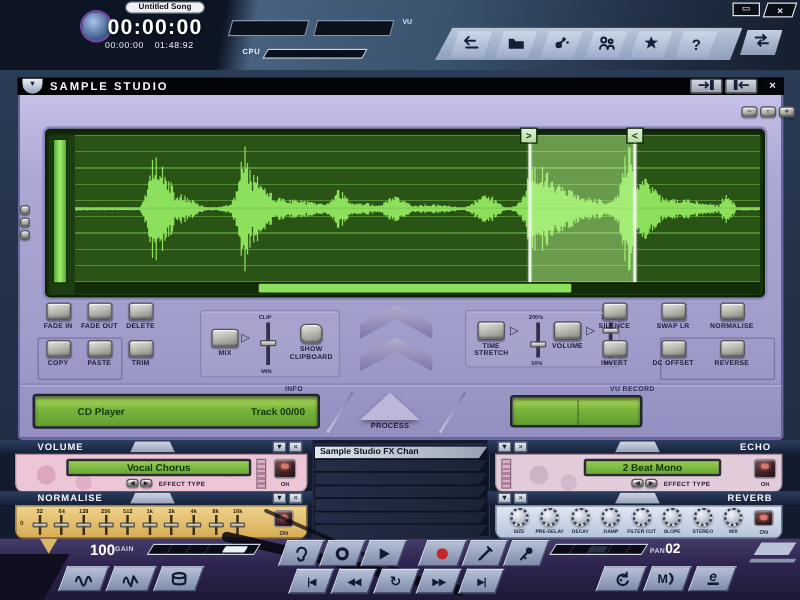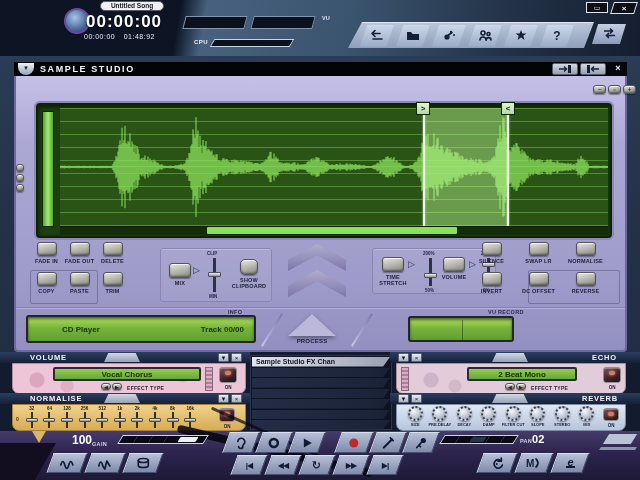--- a/index.html
+++ b/index.html
@@ -532,21 +532,21 @@
       <div class="onlbl" style="left:207px;top:18px;width:14px">ON</div>
     </div>
   </div>
 
   <div class="ab botbar">
     <div class="cornercut" style="left:0;top:12px;width:56px;height:37px"></div>
     <div class="swoosh" style="left:175px;top:16px;width:200px;height:8px;transform:rotate(13deg);opacity:.85"></div>
     <div class="swoosh" style="left:205px;top:6px;width:150px;height:3px;transform:rotate(24deg);opacity:.7"></div>
     <div class="tantri" style="left:32px;top:0"></div>
 
-    <div class="ab" style="left:72px;top:2px;display:flex;align-items:flex-end">
+    <div class="ab" style="left:72px;top:2px;display:flex;align-items:center">
       <span class="gnum">100</span>
       <span class="gsm">GAIN</span>
     </div>
     <div class="strack" style="left:120px;top:4px;width:86px">
       <div class="sthumb" style="left:58px;width:18px"></div>
     </div>
 
     <div class="ab" style="left:50px;top:22px;display:flex;gap:4px">
       <div class="pb" style="width:34px;height:20px">
         <span class="ic">

